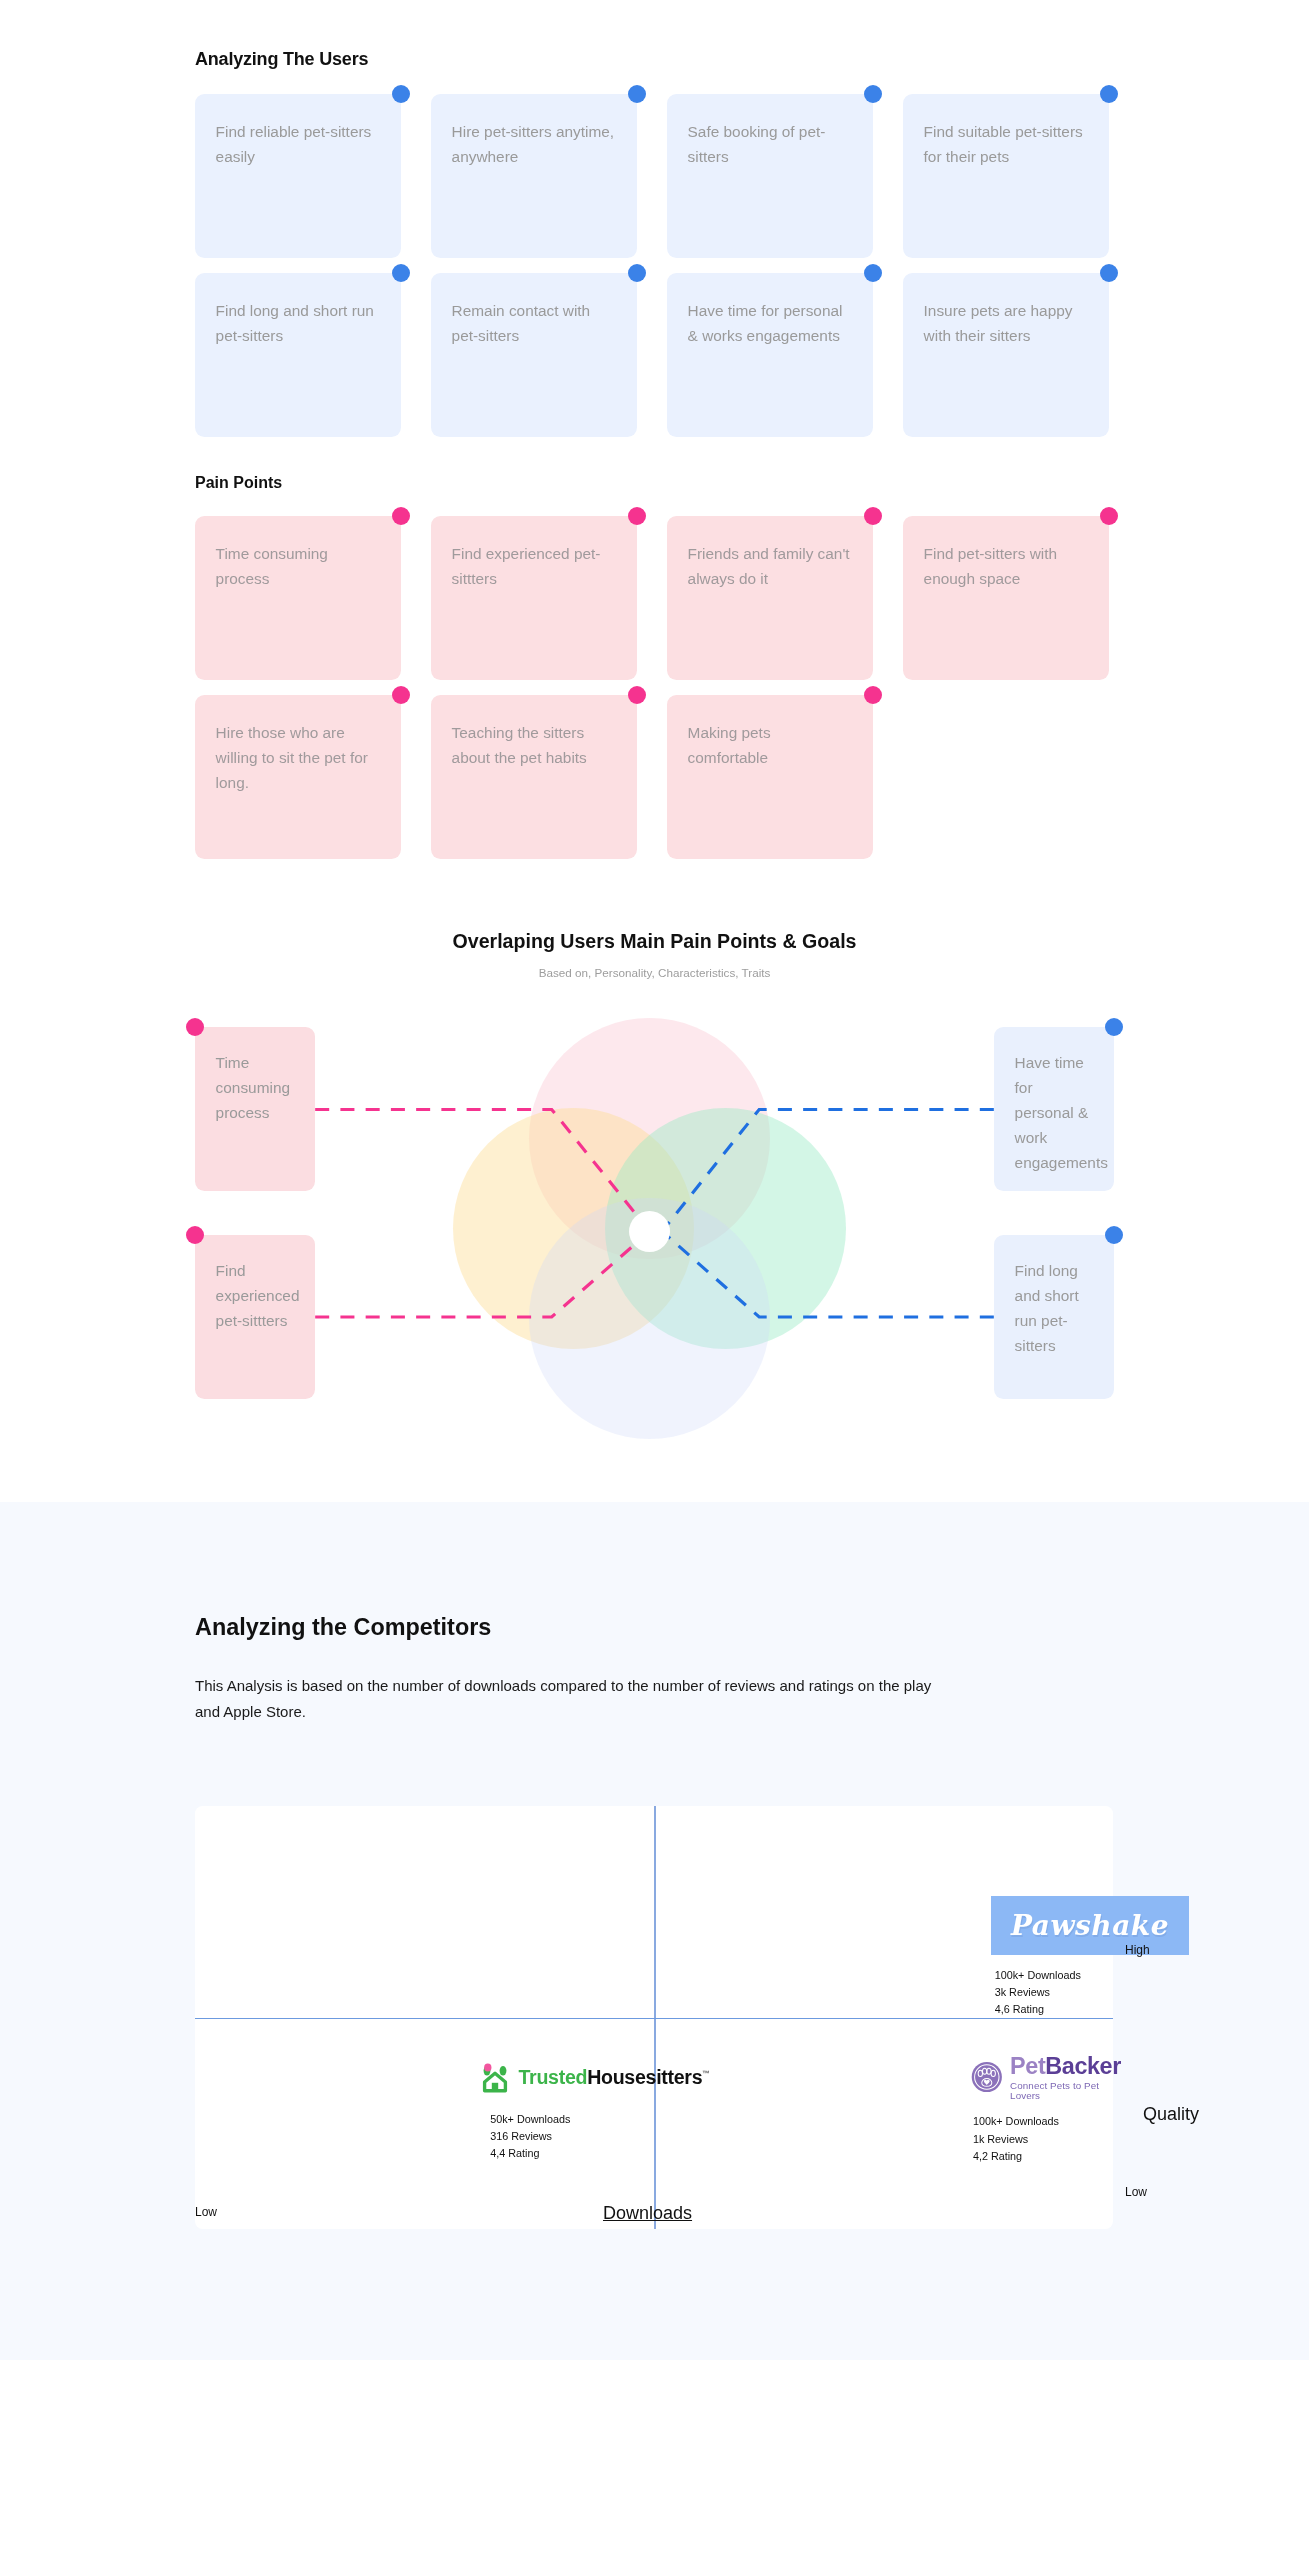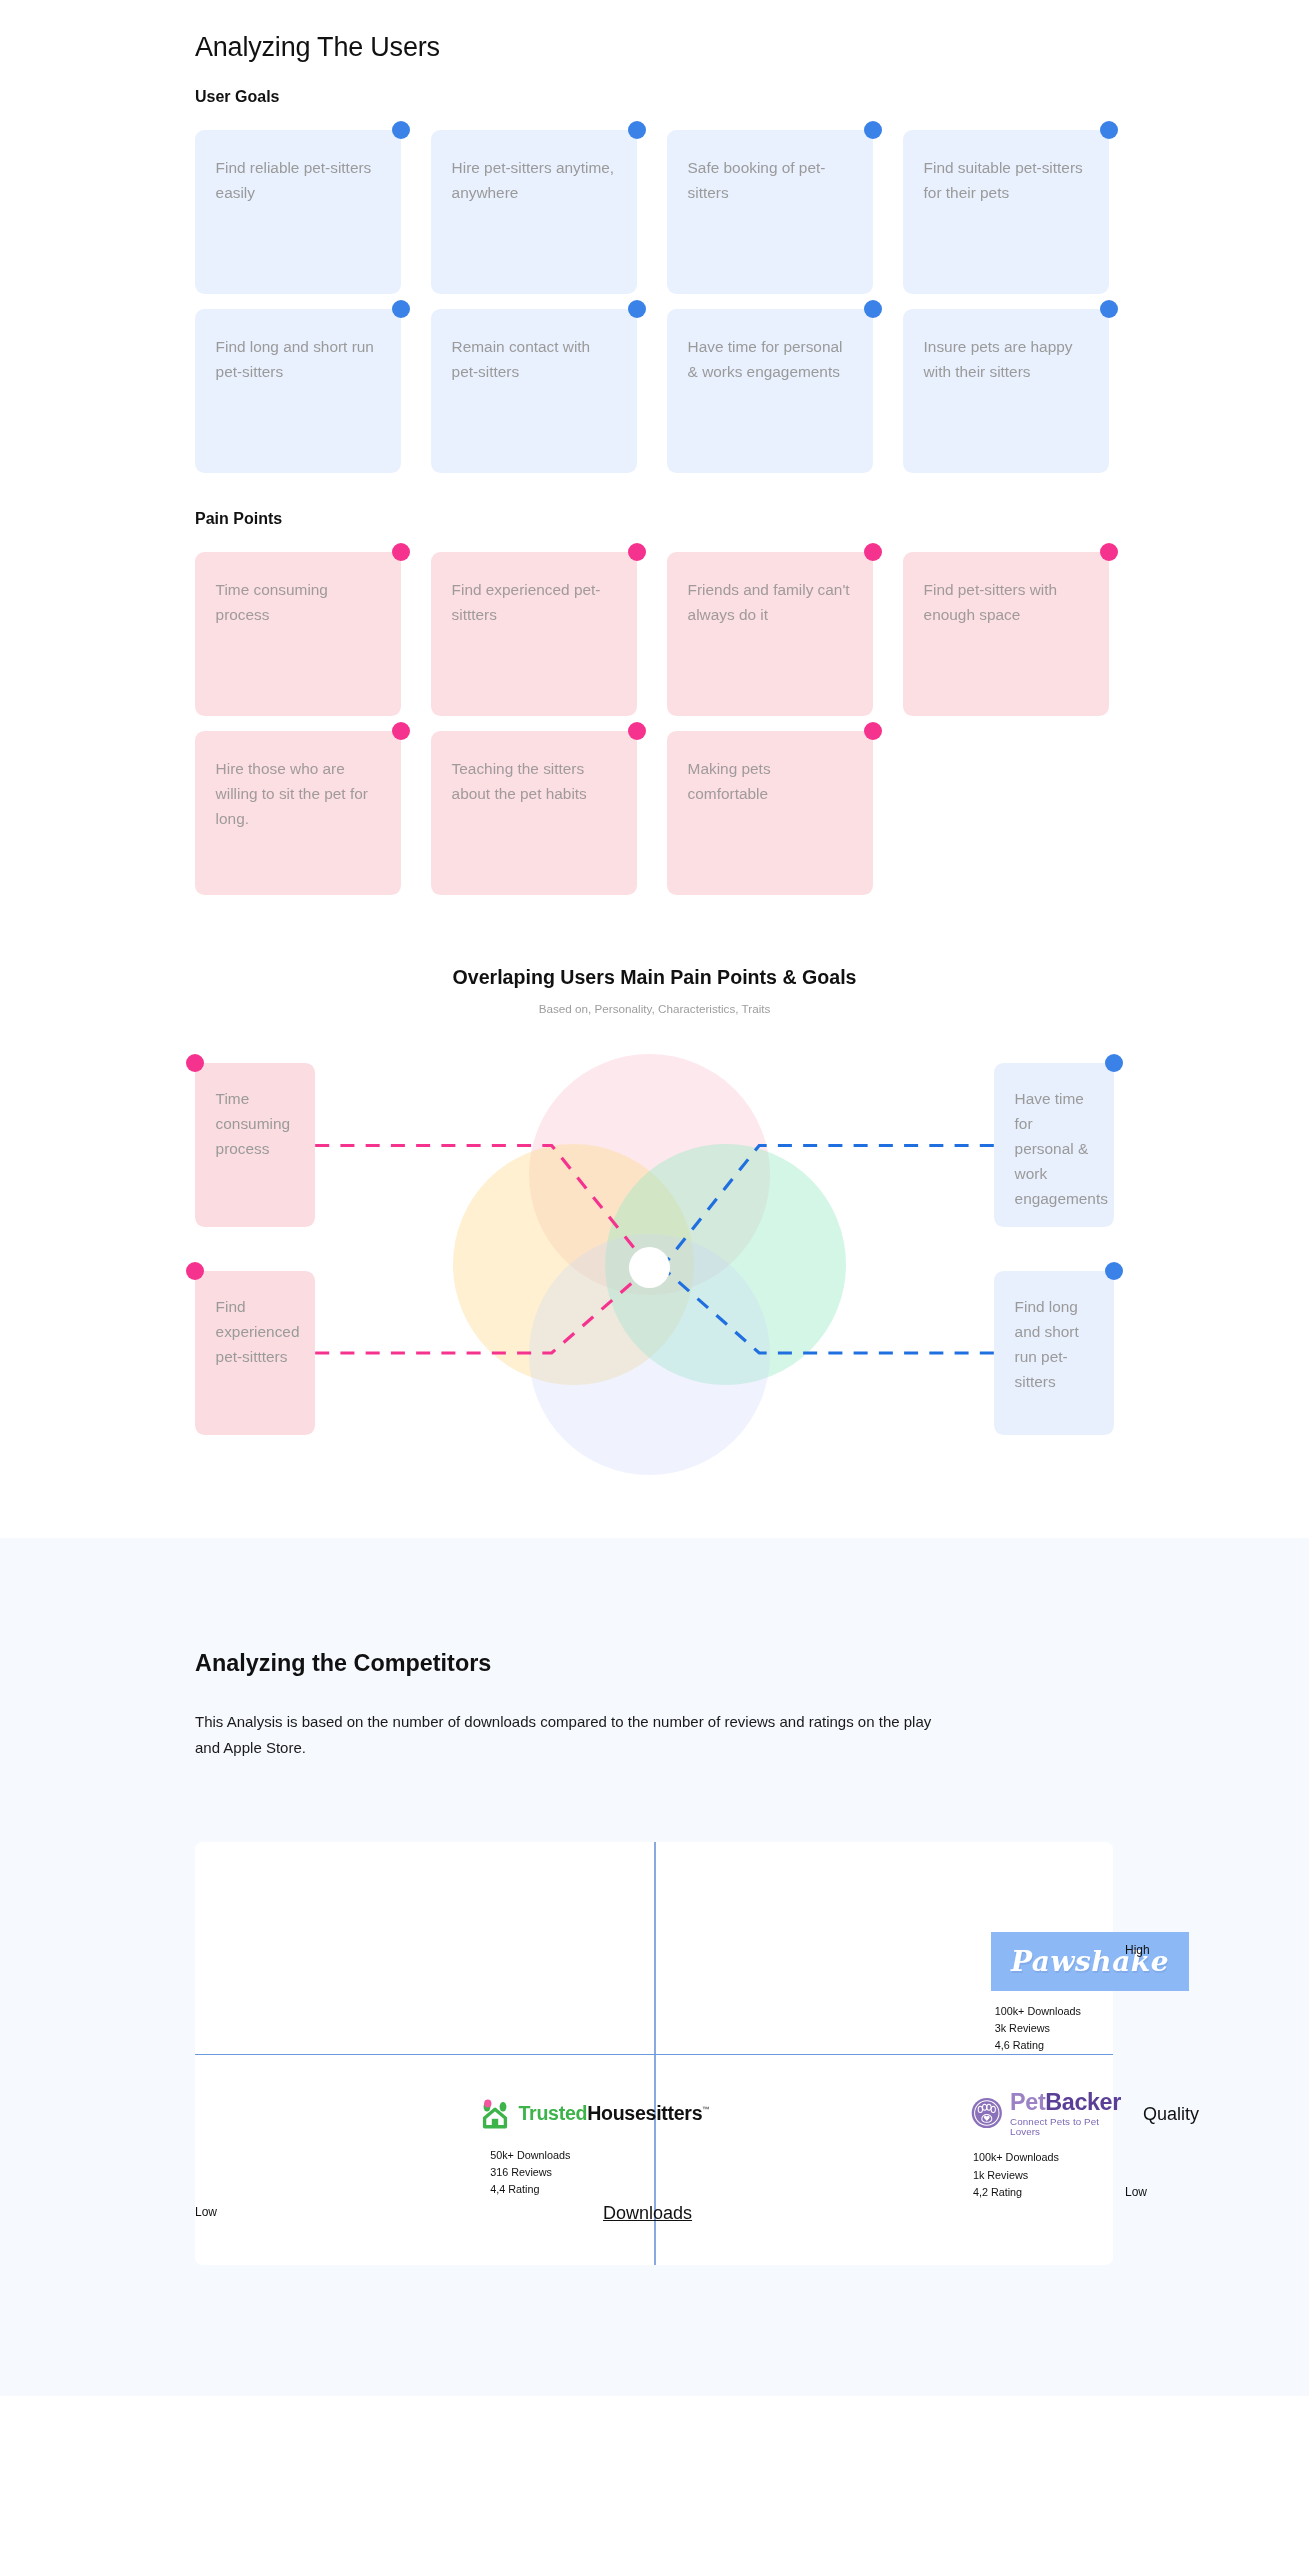--- a/index.html
+++ b/index.html
@@ -13,25 +13,26 @@
 
   
   .section-users {
     background: #ffffff;
     padding: 0 0 56px 0;
     position: relative;
   }
   .inner { width: 1309px; position: relative; }
 
   .page-title {
-    font-size: 27px;
-    font-weight: normal;
+    font-size: 18px;
+    font-weight: bold;
     color: #111111;
     letter-spacing: -0.2px;
     padding: 32px 0 0 195px;
+    margin-top: 17px;
   }
   .sub-title {
     font-size: 16px;
     font-weight: bold;
     color: #111111;
     padding: 25px 0 0 195px;
   }
 
   
   .card-grid {
@@ -240,21 +241,20 @@
   .pb-tag { font-size: 9.8px; color: #7d68b4; margin-top: 2.8px; letter-spacing: 0.1px; }
 </style>
 </head>
 <body>
 
 <div class="section-users">
   <div class="inner">
 
     <h1 class="page-title">Analyzing The Users</h1>
 
-    <h2 class="sub-title">User Goals</h2>
 
     <div class="card-grid">
       <div class="note-card goal">
         <span class="dot blue"></span>
         <div class="card-text">Find reliable pet-sitters easily</div>
       </div>
       <div class="note-card goal">
         <span class="dot blue"></span>
         <div class="card-text">Hire pet-sitters anytime, anywhere</div>
       </div>

